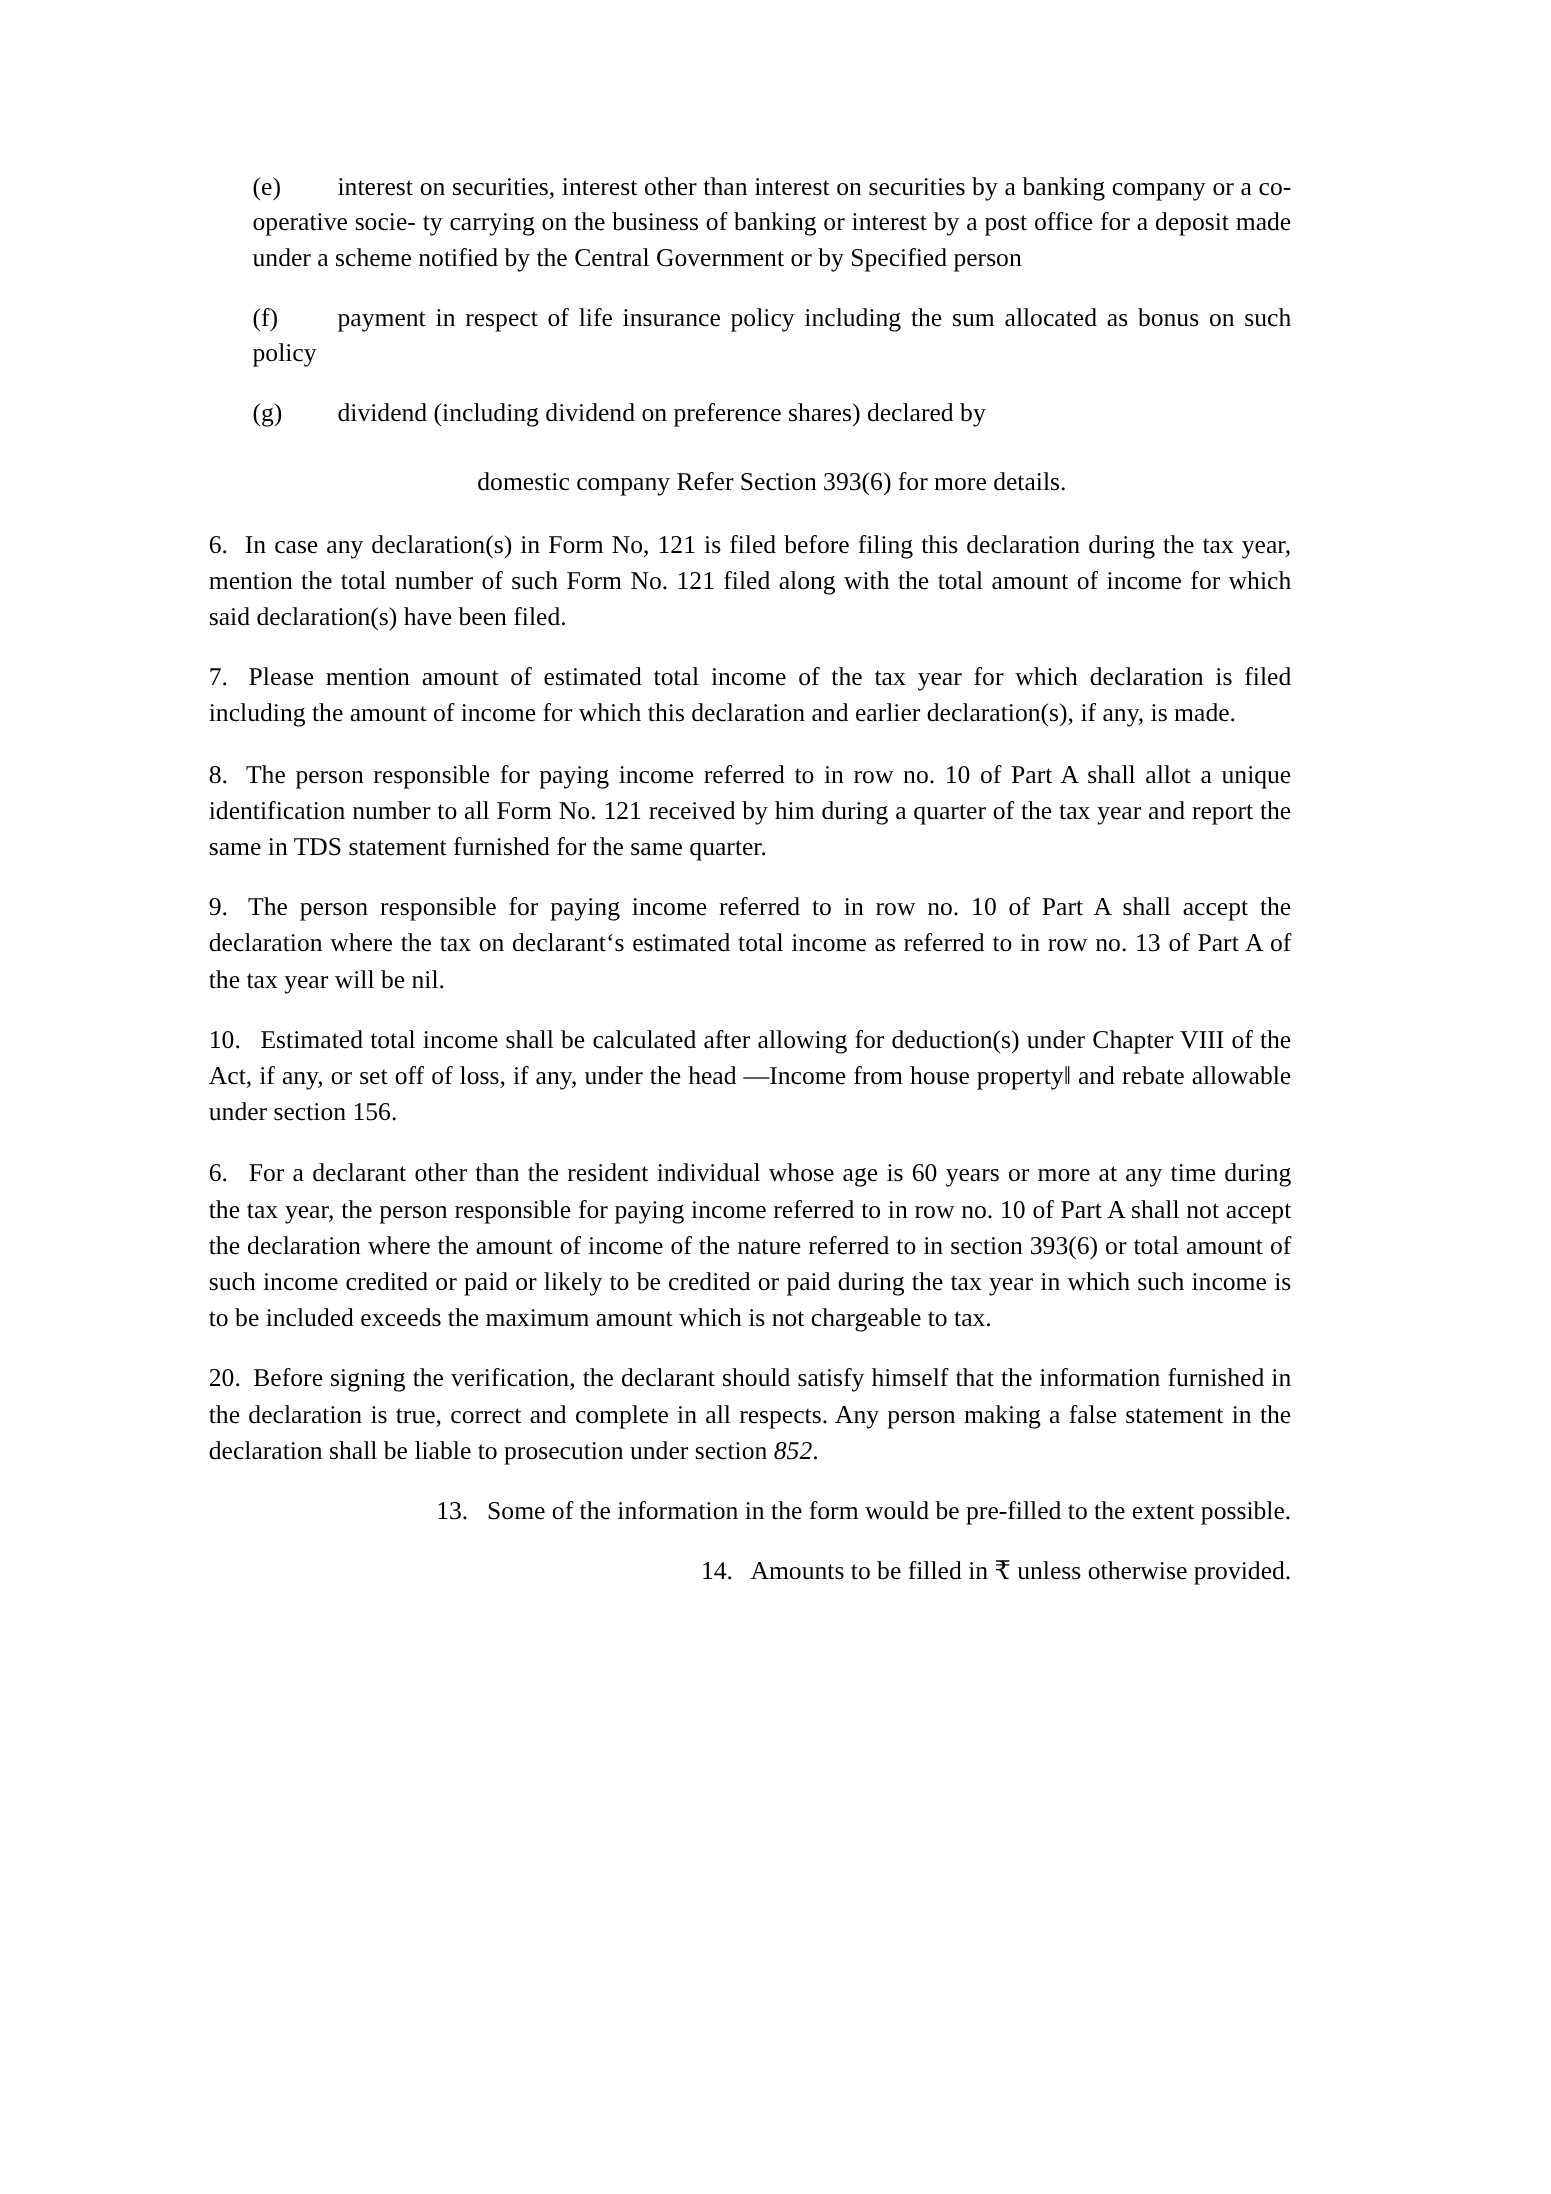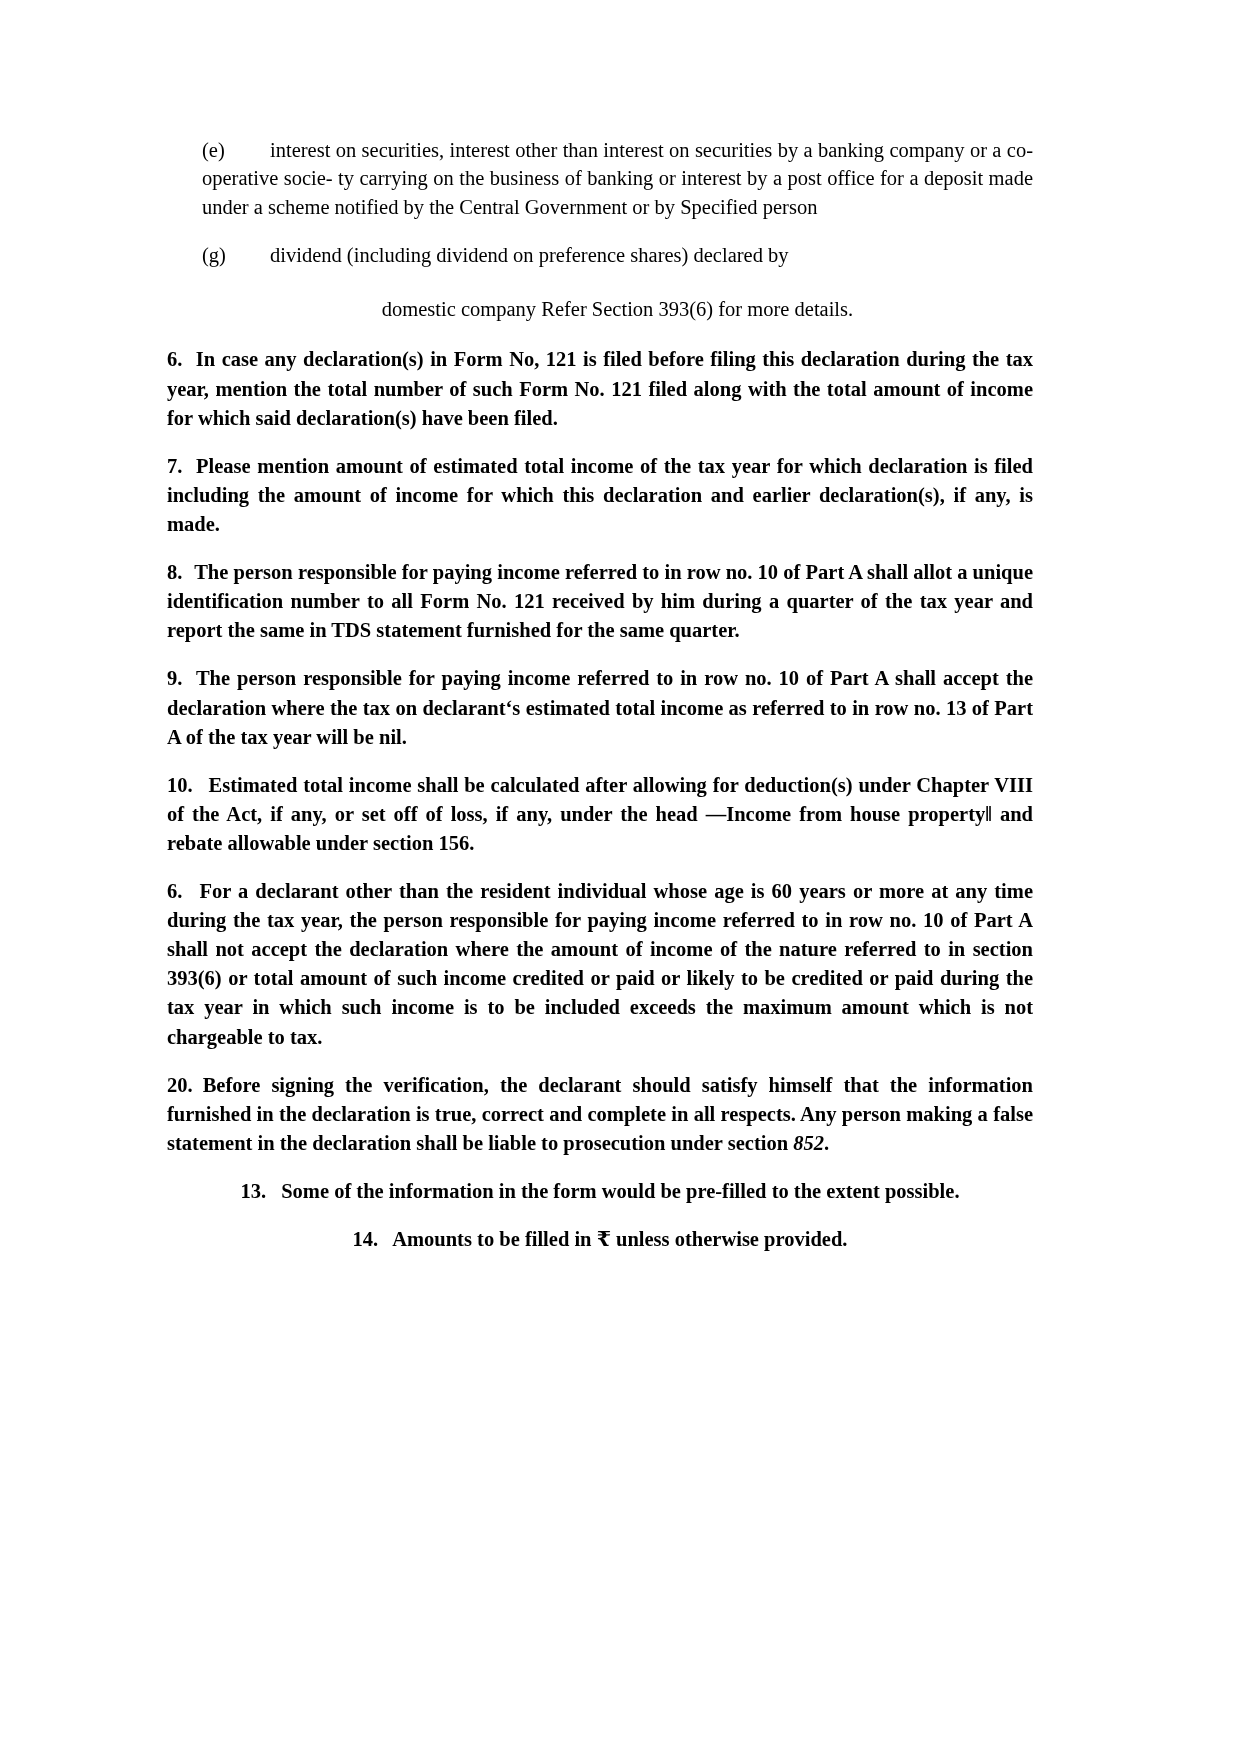--- a/index.html
+++ b/index.html
@@ -47,46 +47,48 @@
   }
 
   
   .item {
     margin: 0 0 19px 0;
     font-size: 20.5px;
     line-height: 1.42;
     text-align: justify;
     text-justify: inter-word;
     text-indent: 0;
-    font-weight: bold;
   }
   .item .num {
     display: inline-block;
     min-width: 0;
     margin-right: 7px;
     letter-spacing: 0;
   }
   .item .num.wide {
     margin-right: 10px;
   }
 
   .it { font-style: italic; }
 
   
-  .item.short { text-align: center; }
+  .item.short { text-align: right; }
 </style>
 </head>
 <body>
 
 <div class="page">
 
   <p class="clause">
     <span class="lbl">(e)</span><span>interest on securities, interest other than interest on securities by a banking company or a co-operative socie- ty carrying on the business of banking or interest by a post office for a deposit made under a scheme notified by the Central Government or by Specified person</span>
   </p>
 
+  <p class="clause">
+    <span class="lbl">(f)</span><span>payment in respect of life insurance policy including the sum allocated as bonus on such policy</span>
+  </p>
 
   <p class="clause" style="margin-bottom:26px;">
     <span class="lbl">(g)</span><span>dividend (including dividend on preference shares) declared by</span>
   </p>
 
   <p class="clause-cont">domestic company Refer Section 393(6) for more details.</p>
 
   <p class="item">
     <span class="num">6.</span>
     <span>In case any declaration(s) in Form No, 121 is filed before filing this declaration during the tax year, mention the total number of such Form No. 121 filed along with the total amount of income for which said declaration(s) have been filed.</span>

